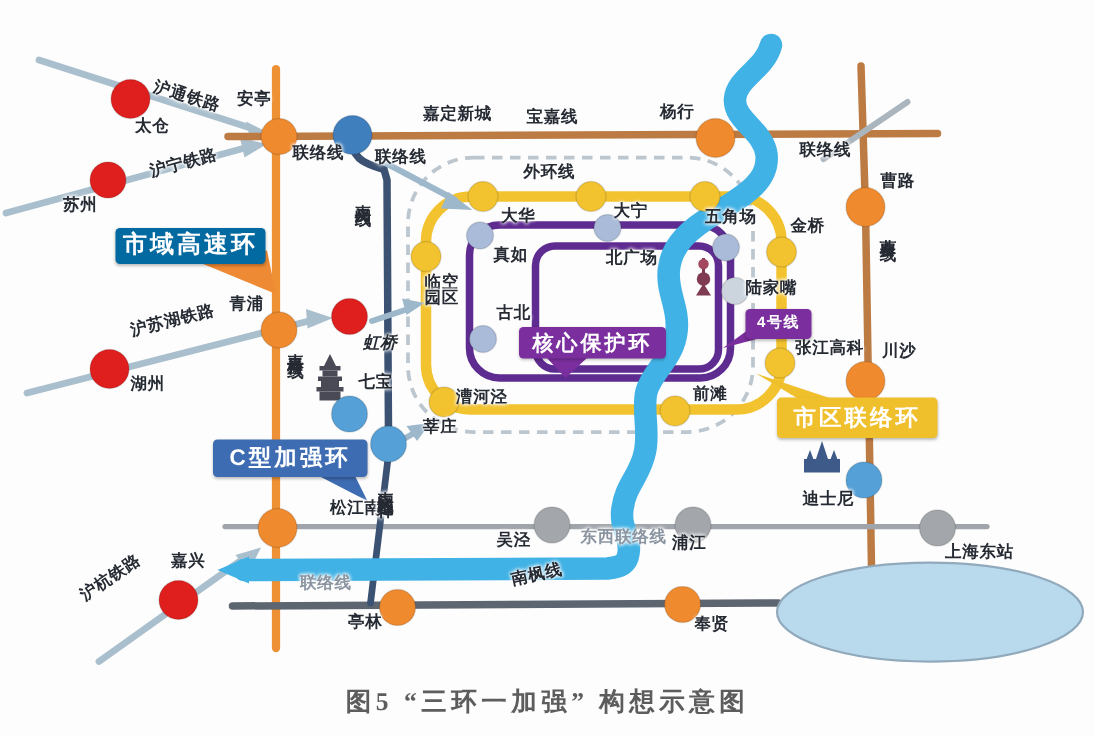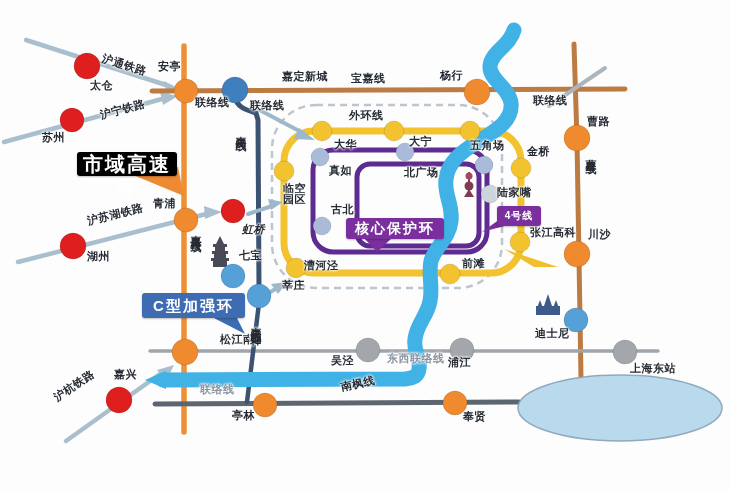--- a/index.html
+++ b/index.html
@@ -7,21 +7,21 @@
          font-family:"Liberation Sans","DejaVu Sans",sans-serif;}
   .stage svg{position:absolute;left:0;top:0;}
   #labels-layer{position:absolute;left:0;top:0;width:730px;height:491px;pointer-events:none;}
   .lbl{position:absolute;font-size:11px;font-weight:700;color:#252a33;white-space:nowrap;
        line-height:11px;letter-spacing:0.5px;transform-origin:left top;
        text-shadow:0 0 3px #fff,0 0 3px #fff,0 0 2px #fff;}
   .lbl.vert{writing-mode:vertical-rl;letter-spacing:2px;white-space:normal;line-height:13px;}
   .lbl.wrap{white-space:normal;line-height:11px;}
   .callout{position:absolute;color:#fff;font-weight:700;text-align:center;border-radius:3px;
            letter-spacing:2px;box-shadow:0 1px 2px rgba(0,0,0,.25);}
-  #co-suburban{left:77px;top:152px;width:100px;height:24px;line-height:24px;font-size:20px;background:#000000;}
+  #co-suburban{left:77px;top:152px;width:100px;height:24px;line-height:24px;font-size:16px;background:#0369a1;}
   #co-c{left:142px;top:293px;width:103px;height:25px;line-height:25px;font-size:15px;background:#3e6cb2;}
   #co-core{left:346px;top:218px;width:98px;height:21px;line-height:21px;font-size:14px;background:#7b2f9e;}
   #co-line4{left:497px;top:206px;width:44px;height:20px;line-height:20px;font-size:10px;letter-spacing:1px;background:#7b2f9e;}
   #co-urban{left:518px;top:265px;width:107px;height:27px;line-height:27px;font-size:15px;background:#f0bf2c;}
   #ftz-text{position:absolute;left:520px;top:396px;width:202px;text-align:center;
             font-size:21px;font-weight:700;letter-spacing:3px;color:#c7335f;}
   #caption{position:absolute;left:0;top:456px;width:730px;text-align:center;font-size:17px;
            letter-spacing:3px;color:#5d5d5d;font-family:"Liberation Serif","DejaVu Serif",serif;font-weight:600;}
 </style>
 </head>
@@ -137,21 +137,21 @@
         <circle cx="484" cy="165" r="9" fill="#a9bbd8" stroke="rgba(0,0,0,0.12)" stroke-width="1"></circle>
         <circle cx="322" cy="226" r="9" fill="#a9bbd8" stroke="rgba(0,0,0,0.12)" stroke-width="1"></circle>
         <circle cx="490" cy="194" r="9" fill="#ccd5dd" stroke="rgba(0,0,0,0.12)" stroke-width="1"></circle>
         <circle cx="368" cy="350" r="12" fill="#a3a7ab" stroke="rgba(0,0,0,0.12)" stroke-width="1"></circle>
         <circle cx="462" cy="350" r="12" fill="#a3a7ab" stroke="rgba(0,0,0,0.12)" stroke-width="1"></circle>
         <circle cx="625" cy="352" r="12" fill="#a3a7ab" stroke="rgba(0,0,0,0.12)" stroke-width="1"></circle>
       </g>
   </svg>
 
   <div id="labels-layer">
-      <div class="lbl" style="left: 90px; top: 80px;">太仓</div>
+      <div class="lbl" style="left: 90px; top: 80px; font-family: Liberation Mono, monospace;">太仓</div>
       <div class="lbl" style="left: 42px; top: 132px;">苏州</div>
       <div class="lbl" style="left: 87px; top: 251px;">湖州</div>
       <div class="lbl" style="left: 102px; top: 369px; margin-left: 12px;">嘉兴</div>
       <div class="lbl" style="left: 242px; top: 224px; font-style: italic;">虹桥</div>
       <div class="lbl" style="left: 158px; top: 61px;">安亭</div>
       <div class="lbl" style="left: 440px; top: 70px;">杨行</div>
       <div class="lbl" style="left: 153px; top: 198px;">青浦</div>
       <div class="lbl" style="left: 220px; top: 334px;">松江南</div>
       <div class="lbl" style="left: 587px; top: 116px;">曹路</div>
       <div class="lbl" style="left: 588px; top: 229px;">川沙</div>
@@ -191,14 +191,16 @@
       <div class="lbl vert" style="left: 234px; top: 127px;">嘉闵线</div>
       <div class="lbl vert" style="left: 189px; top: 226px;">嘉青松线</div>
       <div class="lbl vert" style="left: 584px; top: 150px;">曹奉线</div>
       <div class="lbl vert" style="left: 249px; top: 318px;">嘉闵线延伸</div>
     </div>
 
   <div class="callout" id="co-suburban">市域高速环</div>
   <div class="callout" id="co-core">核心保护环</div>
   <div class="callout" id="co-c">C型加强环</div>
   <div class="callout" id="co-line4">4号线</div>
-
+  <div class="callout" id="co-urban">市区联络环</div>
+
+  <div id="caption">图5 “三环一加强” 构想示意图</div>
 </div>
 
 </body></html>

